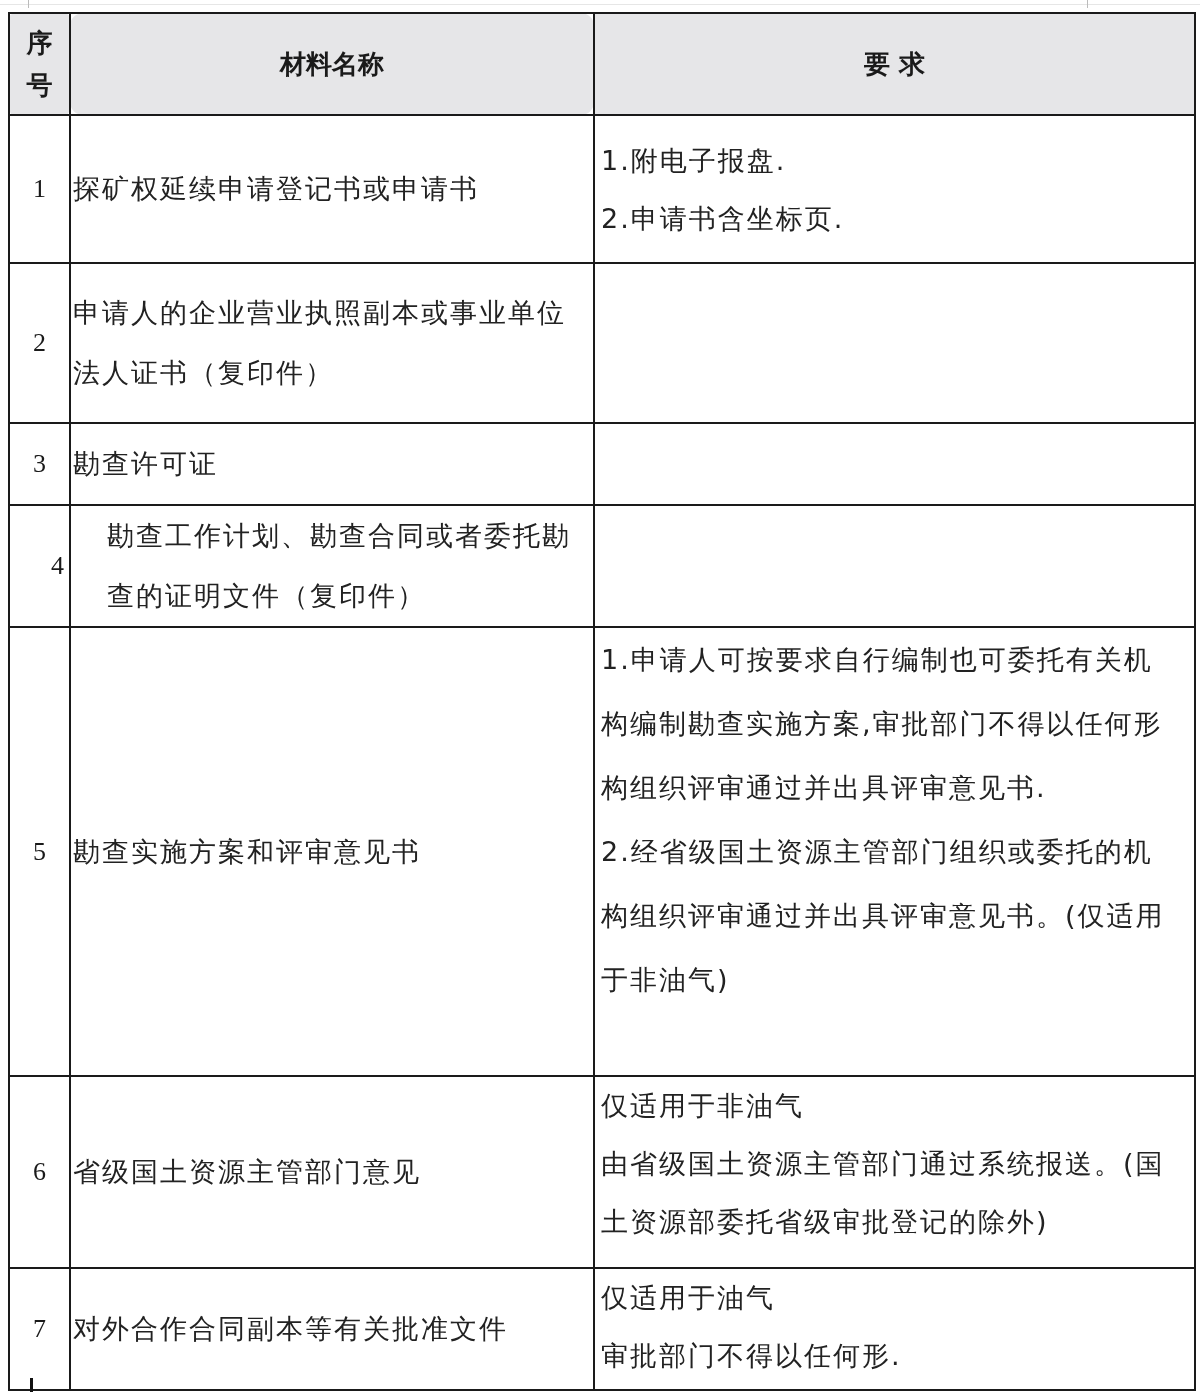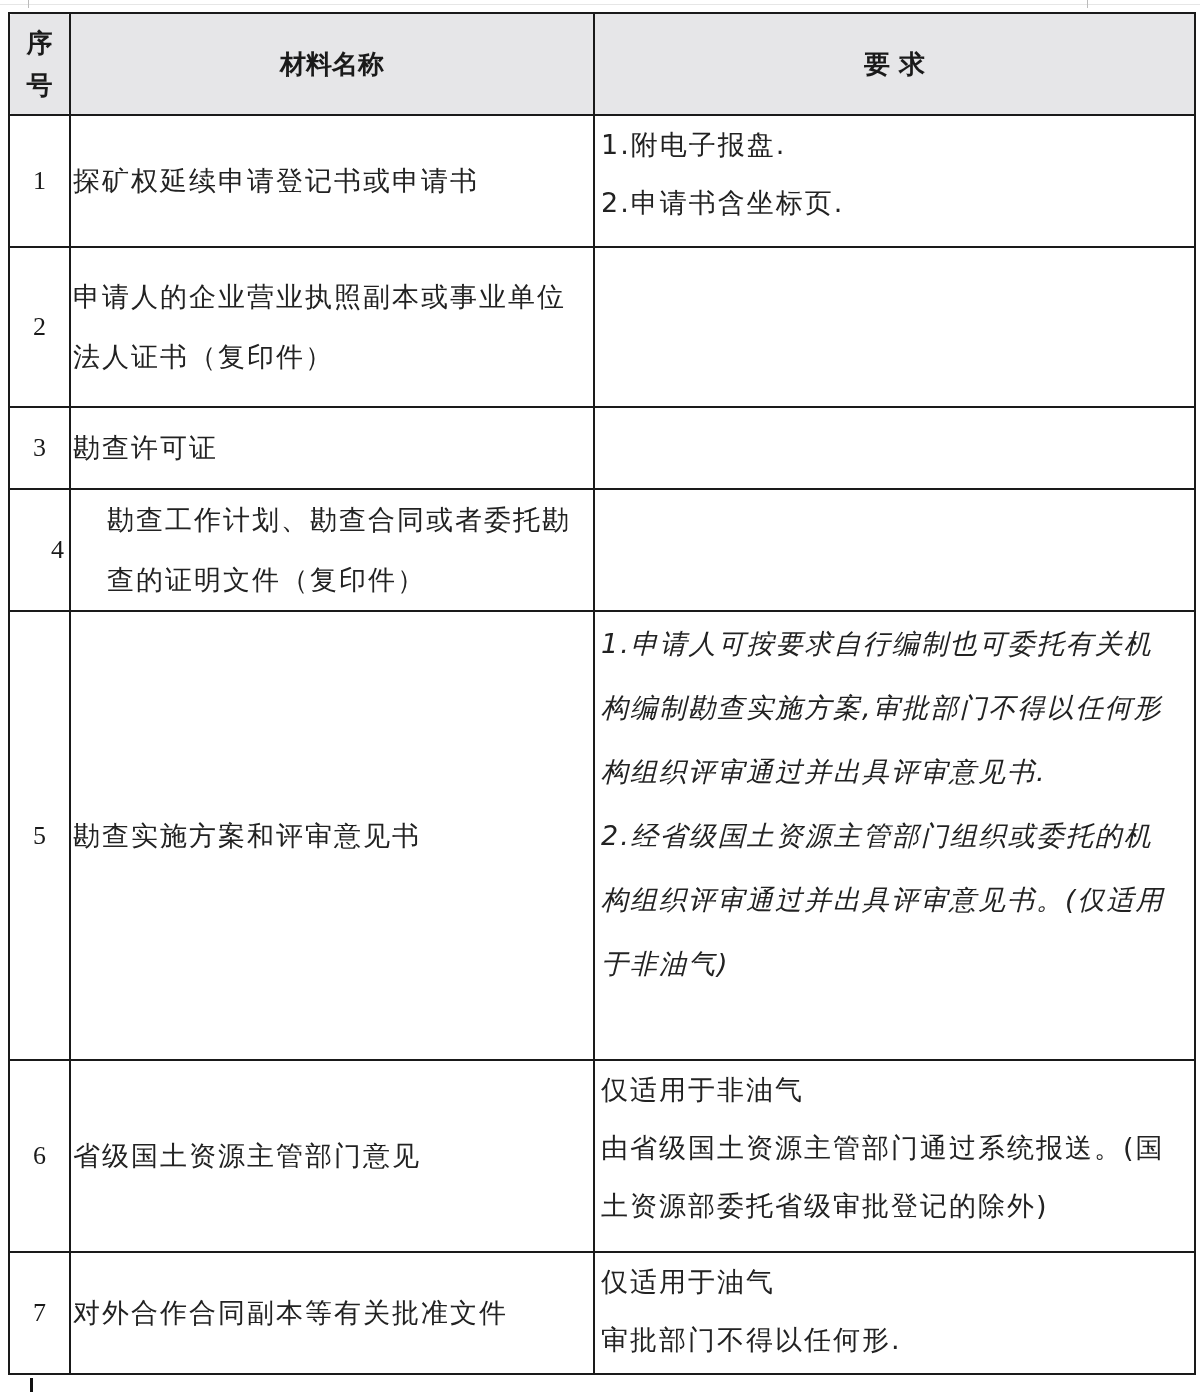--- a/index.html
+++ b/index.html
@@ -6,37 +6,37 @@
   body { width: 1200px; height: 1392px; position: relative; overflow: hidden;
          font-family: "DejaVu Sans", "Liberation Sans", sans-serif; color: #1a1a1a; }
   .top-rule { position: absolute; left: 0; top: 0; width: 1200px; height: 4px; border-bottom: 1px solid #e6e6e6; }
   .tick-left { position: absolute; left: 28px; top: 0; width: 1px; height: 8px; background: #bbb; }
   .tick-right { position: absolute; left: 1087px; top: 0; width: 1px; height: 8px; background: #bbb; }
   .tick-bottom { position: absolute; left: 30px; top: 1378px; width: 3px; height: 14px; background: #111; }
   table { position: absolute; left: 8px; top: 12px; border-collapse: collapse; table-layout: fixed; width: 1184px; }
   td, th { border: 2px solid #1a1a1a; padding: 0; vertical-align: middle; }
   th { background: #e6e6e8; font-weight: bold; font-size: 26px; height: 100px; }
   .col-no { width: 59px; border-radius: 6px; }
-  .col-name { width: 522px; }
+  .col-name { width: 522px; border-radius: 13px; }
   .col-req { width: 599px; }
   th.col-no { font-size: 26px; line-height: 42px; }
   td.no { text-align: center; font-family: "Liberation Serif", "DejaVu Serif", serif; font-size: 26px; }
   td.name { font-size: 27px; line-height: 60px; padding-left: 2px; letter-spacing: 2px; color: #222; }
   td.req { font-size: 27px; line-height: 62px; padding-left: 6px; letter-spacing: 2px; vertical-align: top; color: #222; }
   .req-line { display: block; white-space: nowrap; }
   tr.r1 td { height: 130px; }
   tr.r2 td { height: 158px; }
   tr.r3 td { height: 80px; }
   tr.r4 td { height: 116px; padding-left: 36px; }
   tr.r5 td { height: 447px; }
   tr.r6 td { height: 190px; }
   tr.r7 td { height: 120px; }
   tr.r6 td.req, tr.r7 td.req { line-height: 58px; margin-top: 14px; }
-  tr.r1 td.req { line-height: 58px; padding-top: 0; border-radius: 14px; }
-  tr.r5 td.req { line-height: 64px; font-style: italic; }
+  tr.r1 td.req { line-height: 58px; padding-top: 16px; border-radius: 14px; }
+  tr.r5 td.req { line-height: 64px; }
 </style>
 </head>
 <body>
 
 <div class="top-rule"></div>
 <div class="tick-left"></div>
 <div class="tick-right"></div>
 
 <table>
   <thead>

